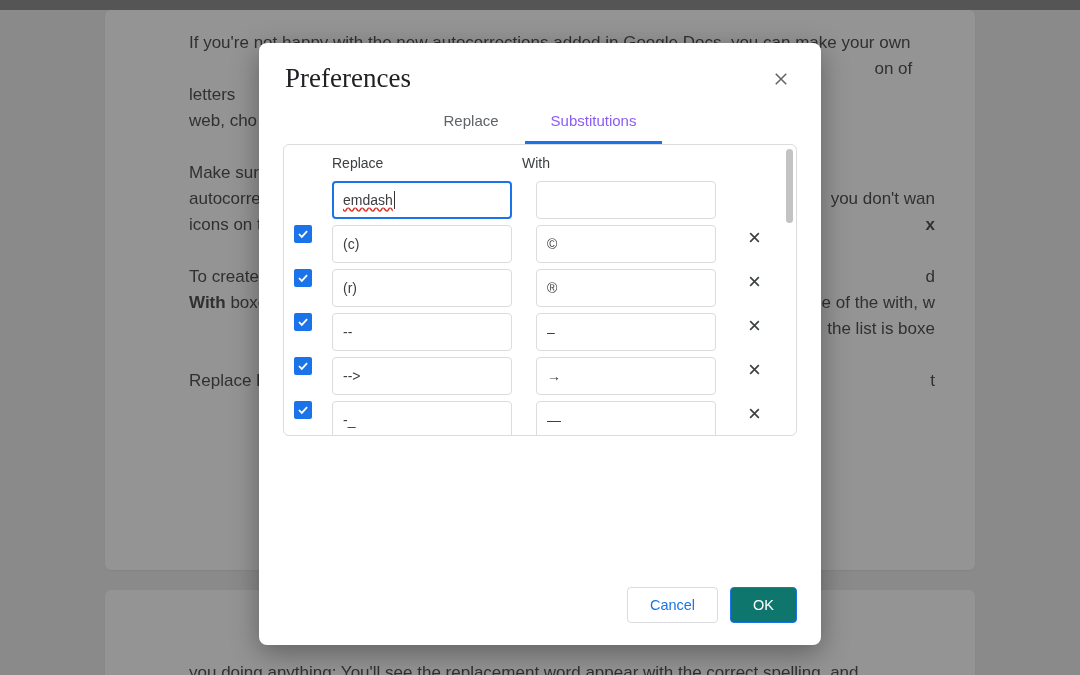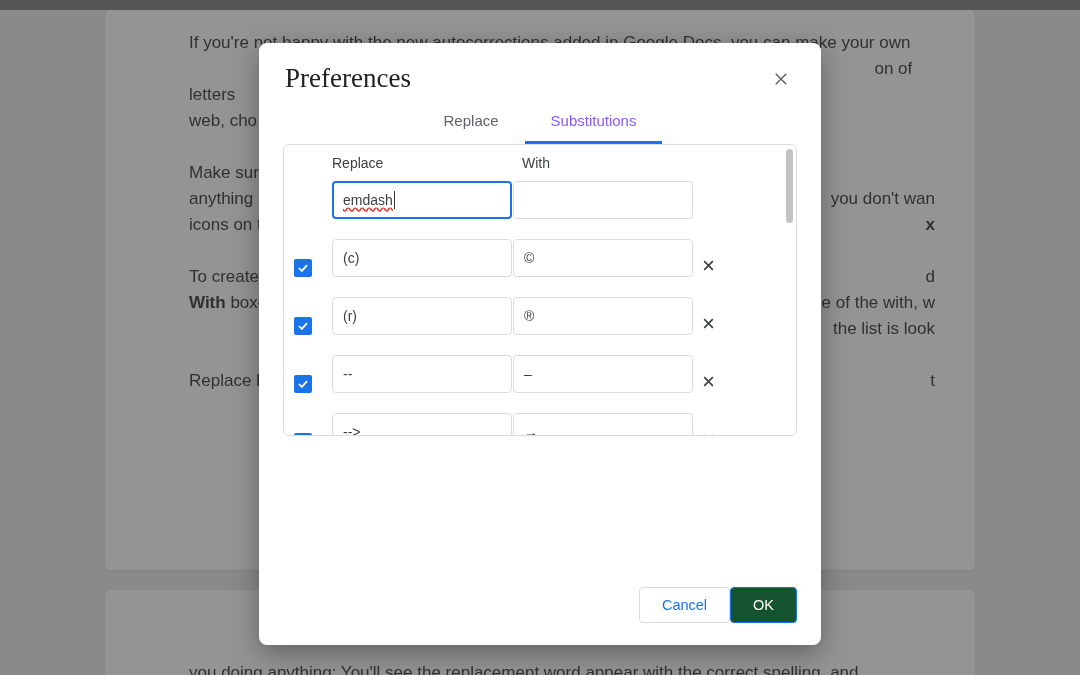--- a/index.html
+++ b/index.html
@@ -57,77 +57,77 @@
   .table-wrap {
     margin: 0 24px 0 24px; border: 1px solid #dadce0; border-radius: 6px;
     height: 292px; position: relative; overflow: hidden;
   }
   .table-inner { padding: 10px 28px 0 48px; height: 100%; overflow: hidden; }
   .cols { display: flex; gap: 10px; margin-bottom: 10px; }
   .col-h { font-size: 14px; color: #3c4043; }
   .col-replace { width: 180px; }
   .col-with { width: 180px; }
 
-  .row { display: flex; align-items: flex-end; gap: 1px; margin-bottom: 20px; position: relative; }
+  .row { display: flex; align-items: flex-start; gap: 24px; margin-bottom: 6px; position: relative; }
   .row .chk { position: absolute; left: -38px; }
   .row input[type="text"] {
     height: 38px; border: 1px solid #dadce0; border-radius: 4px;
     padding: 0 10px; font-size: 14px; color: #3c4043; outline: none; background: #fff;
   }
   .row input.replace { width: 180px; }
   .row input.with { width: 180px; }
   .del {
     width: 24px; height: 24px; display: flex; align-items: center; justify-content: center;
     cursor: pointer; color: #3c4043; font-size: 16px; font-weight: bold; margin-left: 2px;
   }
   .spellcheck { text-decoration: underline; text-decoration-color: #d93025; text-decoration-style: wavy; text-underline-offset: 2px; }
 
   .scroll-thumb {
     position: absolute; right: 3px; top: 4px; width: 7px; height: 74px;
     background: #c3c3c3; border-radius: 4px;
   }
 
   .dlg-footer {
     margin-top: auto; padding: 14px 24px 22px 24px;
-    display: flex; justify-content: flex-end;  text-align: center;
+    display: flex; justify-content: flex-end; gap: 12px; text-align: center;
   }
   .btn {
     height: 36px; padding: 0 22px; border-radius: 4px; font-size: 14.5px;
     font-weight: 500; cursor: pointer; display: flex; align-items: center;
     font-family: "Google Sans", Arial, sans-serif;
   }
   .btn-secondary { background: #fff; color: #1a73e8; border: 1px solid #dadce0; }
-  .btn-primary { background: #14532d; color: #fff; border: 1px solid #1a73e8; }
+  .btn-primary { background: #0f766e; color: #fff; border: 1px solid #1a73e8; }
 </style>
 </head>
 <body>
 
 <div class="topbar"></div>
 <div class="page">
   <div class="backdrop">
     <div class="card">
       <div class="body-text para">
         <span>If you're not happy with the new autocorrections added in Google Docs, you can make your own</span>
         <span style="visibility:hidden">________________________________________________________________________</span>
         <span>on of letters</span><br>
         <span>web, cho</span>
       </div>
       <div class="body-text para">
         <span>Make sure</span><br>
-        <span>anything</span>
+        <span>autocorre</span>
         <span style="float:right"><span>you don't wan</span></span><div style="clear:both"></div>
         <span>icons on t</span>
         <span style="float:right; font-weight:700">x</span>
       </div>
       <div class="body-text para">
         <span>To create</span>
         <span style="float:right">d</span><div style="clear:both"></div>
         <strong>With</strong><span> boxe</span>
         <span style="float:right">e of the with, w</span><div style="clear:both"></div>
-        <span style="float:right">the list is look</span><div style="clear:both"></div>
+        <span style="float:right">the list is boxe</span><div style="clear:both"></div>
       </div>
       <div class="body-text para">
         <span>Replace D</span>
         <span style="float:right">t</span>
       </div>
     </div>
     <div class="card2">
       <div class="body-text">
         <span>you doing anything: You'll see the replacement word appear with the correct spelling, and</span>
       </div>

